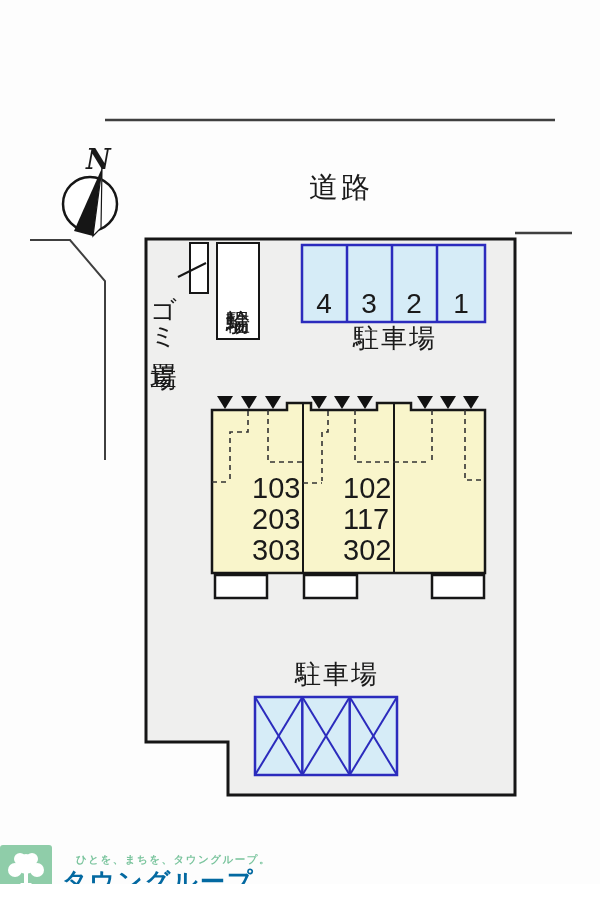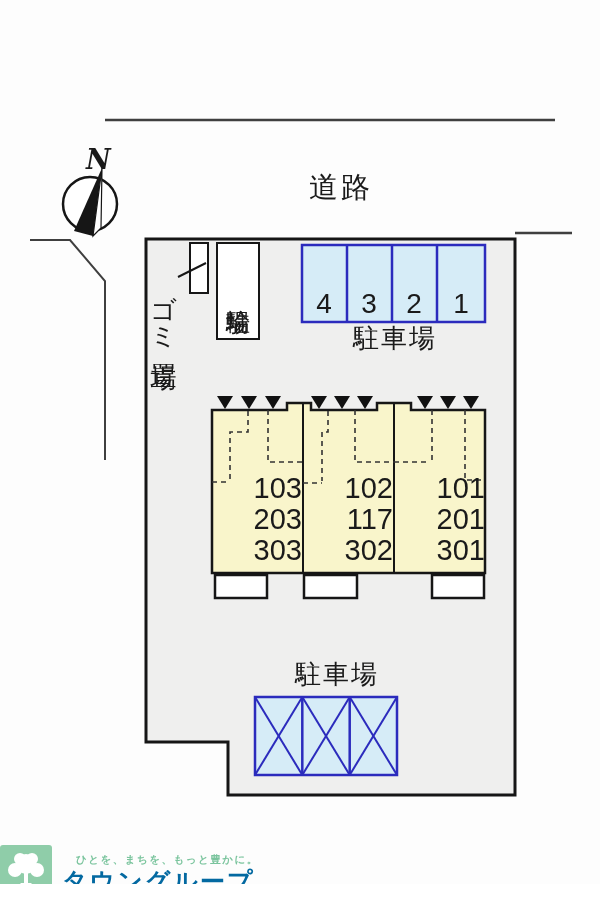--- a/index.html
+++ b/index.html
@@ -10,21 +10,21 @@
   #plan-svg{position:absolute;left:0;top:0;}
   .lbl{position:absolute;white-space:pre-line;}
   .road-label{left:291px;top:168px;width:100px;text-align:center;font-size:29px;letter-spacing:3px;}
   .north-letter{left:86px;top:144px;font-size:27px;font-style:italic;font-weight:bold;font-family:"DejaVu Serif","Liberation Serif",serif;}
   .garbage-label{left:147px;top:246px;width:32px;font-size:26px;line-height:31px;writing-mode:vertical-rl;text-orientation:upright;letter-spacing:3px;height:132px;text-align:center;}
   .bicycle-box{position:absolute;left:216px;top:242px;width:40px;height:94px;background:#ffffff;border:2px solid #161616;display:flex;align-items:center;justify-content:center;}
   .bicycle-label{font-size:24px;writing-mode:vertical-rl;text-orientation:upright;letter-spacing:1px;line-height:1;}
   .stall-num{position:absolute;top:288px;width:40px;text-align:center;font-size:28px;}
   .stall-num.n4{left:304px;} .stall-num.n3{left:349px;} .stall-num.n2{left:394px;} .stall-num.n1{left:441px;}
   .parking-top-label{left:320px;top:321px;width:150px;text-align:center;font-size:26px;letter-spacing:2px;}
-  .rooms{position:absolute;top:473px;width:90px;text-align:right;font-size:29px;line-height:31px;}
+  .rooms{position:absolute;top:473px;width:90px;text-align:left;font-size:29px;line-height:31px;padding-left:40px;}
   .rooms.u1{left:212px;} .rooms.u2{left:303px;} .rooms.u3{left:395px;}
   .parking-bottom-label{left:262px;top:657px;width:150px;text-align:center;font-size:26px;letter-spacing:2px;}
   .footer-logo{position:absolute;left:0px;top:845px;width:52px;height:55px;background:#8fcda9;border-radius:3px;}
   .footer-tagline{position:absolute;left:76px;top:853px;font-size:10.5px;color:#7ac49d;letter-spacing:1.5px;font-weight:bold;}
   .footer-brand{position:absolute;left:62px;top:865px;font-size:25px;color:#0369a1;font-weight:bold;letter-spacing:2px;}
 </style>
 </head>
 <body>
 
 <div id="stage">
@@ -115,36 +115,33 @@
   <div class="stall-num n2">2</div>
   <div class="stall-num n1">1</div>
   <div class="lbl parking-top-label">駐車場</div>
 
   <div class="rooms u1">103
 203
 303</div>
   <div class="rooms u2">102
 117
 302</div>
-  <div class="rooms u3">101
-201
-301</div>
 
   <div class="lbl parking-bottom-label">駐車場</div>
 
   <div class="footer-logo">
     <svg width="52" height="55" viewBox="0 0 52 55">
       <g fill="#ffffff">
         <circle cx="26" cy="19" r="10"></circle>
         <circle cx="15" cy="25" r="7"></circle>
         <circle cx="37" cy="25" r="7"></circle>
         <circle cx="20" cy="14" r="6"></circle>
         <circle cx="32" cy="14" r="6"></circle>
         <rect x="24" y="28" width="4" height="13"></rect>
         <path d="M18,41 L34,41 L31,38 L21,38 Z"></path>
       </g>
       <text x="26" y="50" text-anchor="middle" font-size="6" fill="#ffffff" font-family="Liberation Sans, sans-serif" letter-spacing="0.5">TOWN GROUP</text>
     </svg>
   </div>
-  <div class="footer-tagline">ひとを、まちを、もっと豊かに。</div>
+  <div class="footer-tagline">ひとを、まちを、タウングループ。</div>
   <div class="footer-brand">タウングループ</div>
 
 </div>
 
 </body></html>

